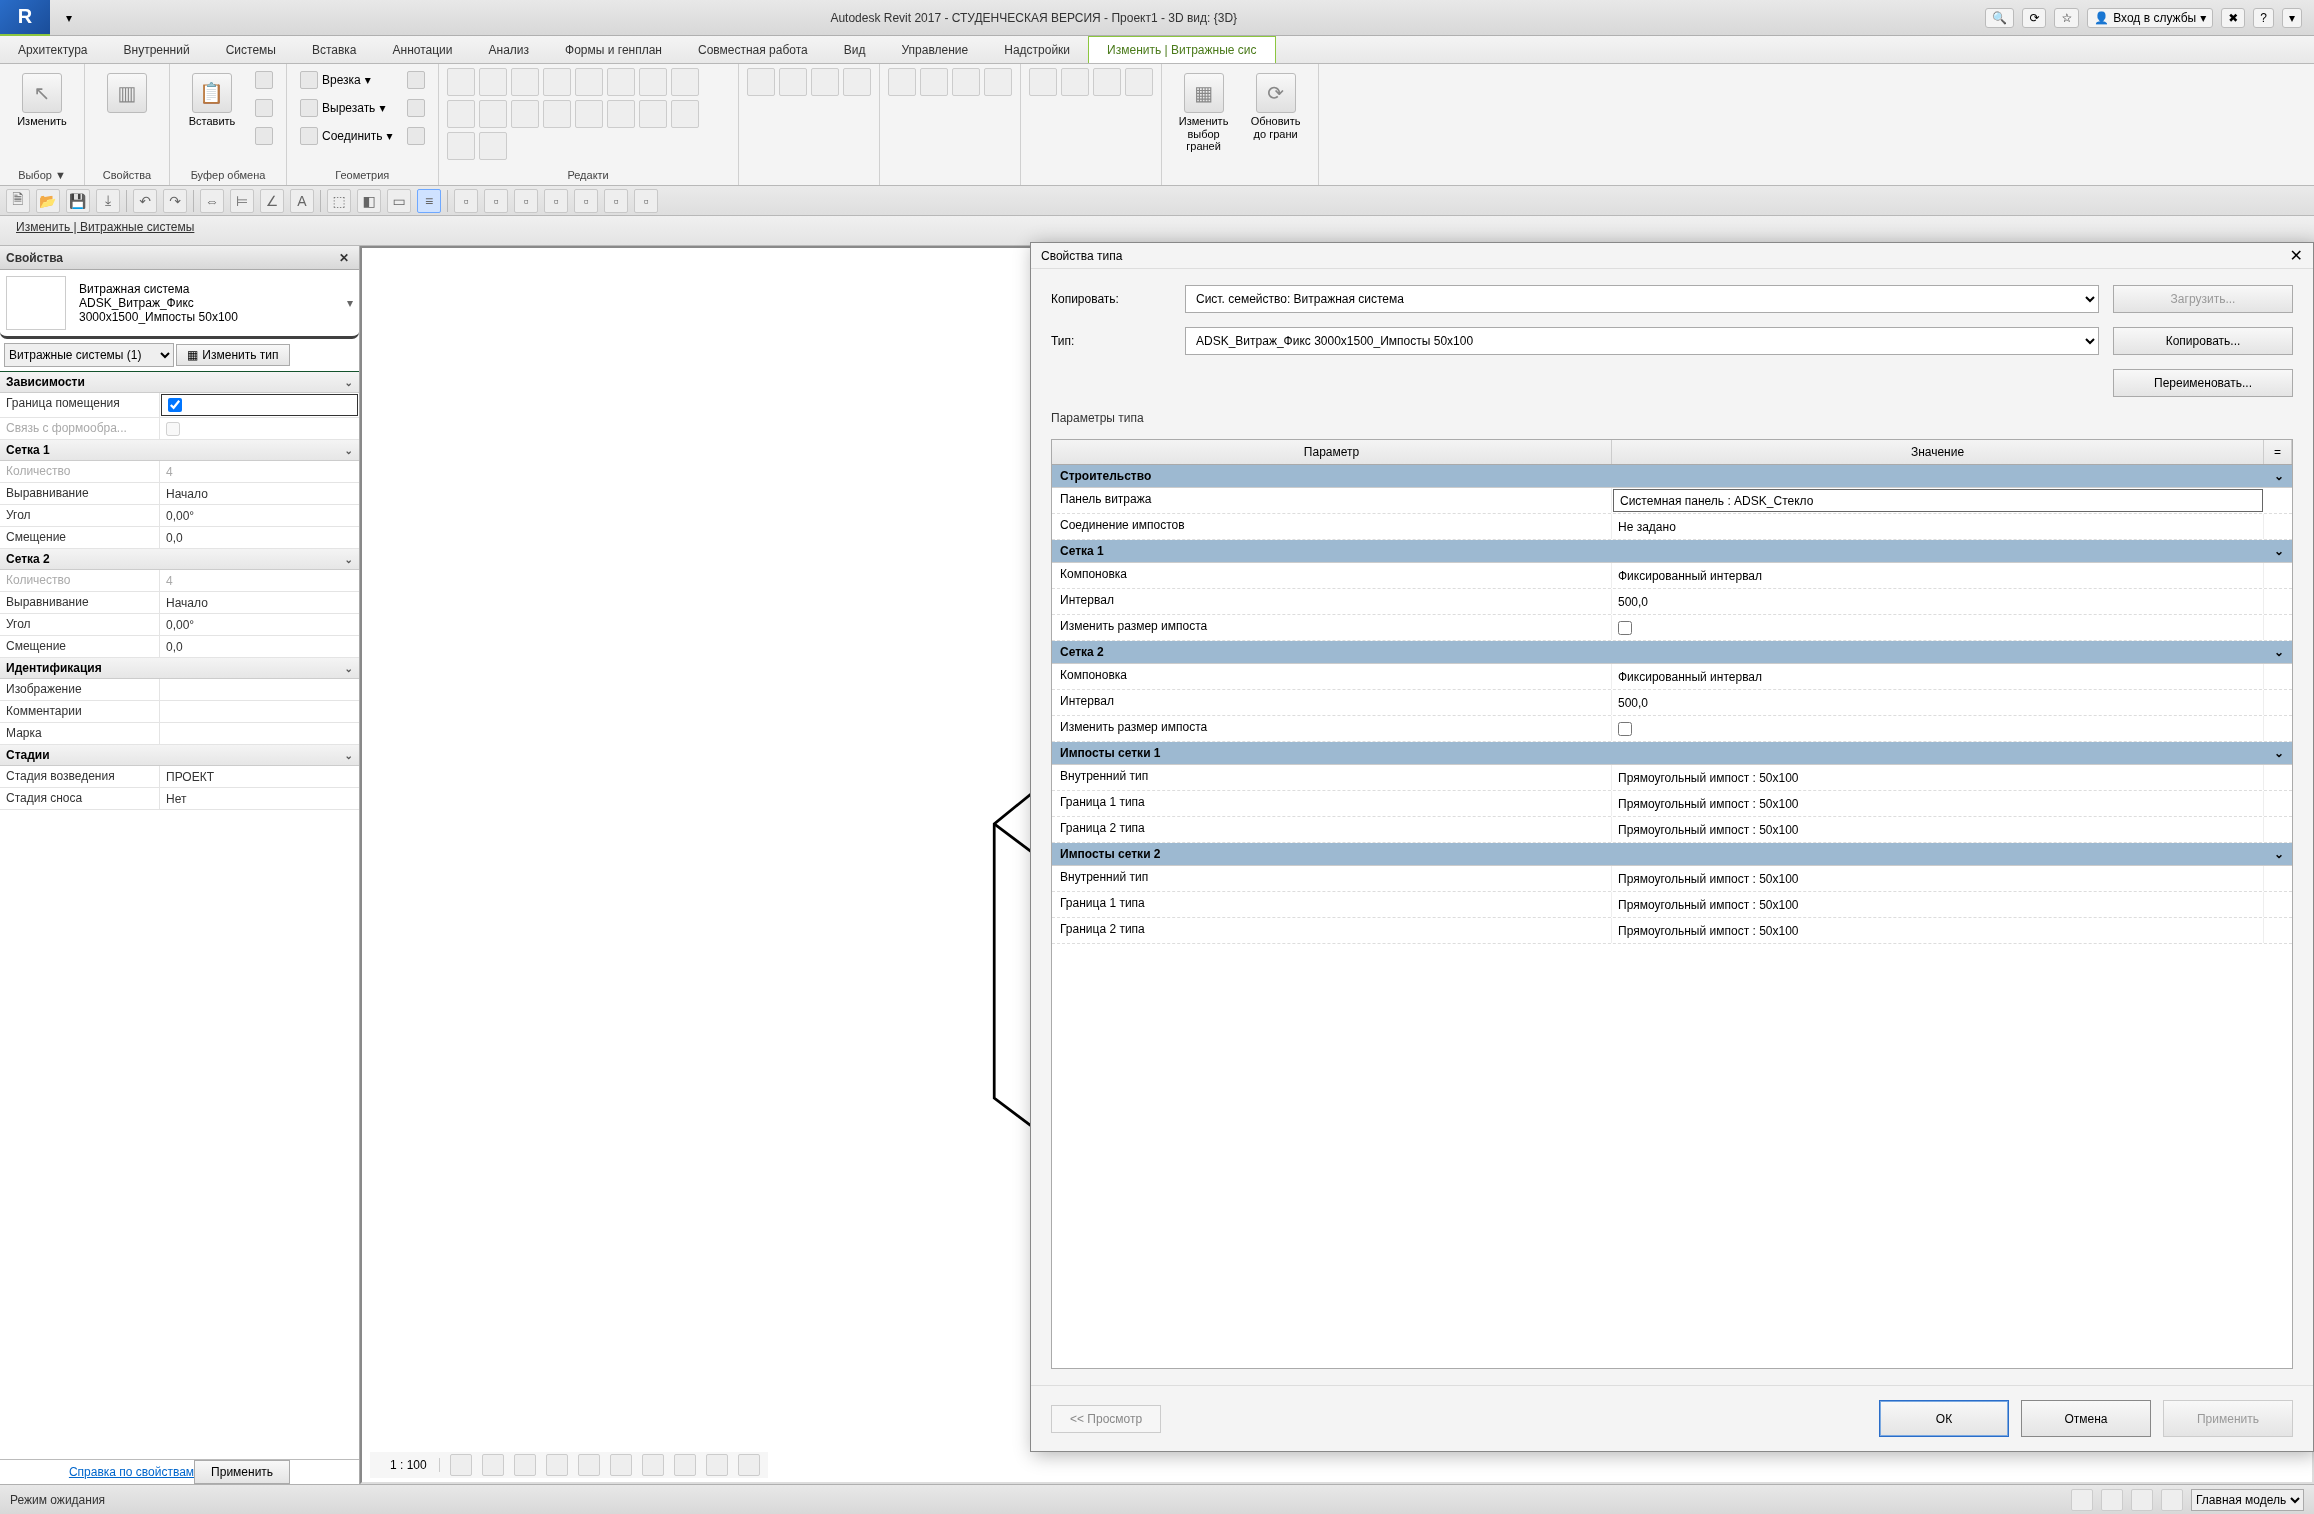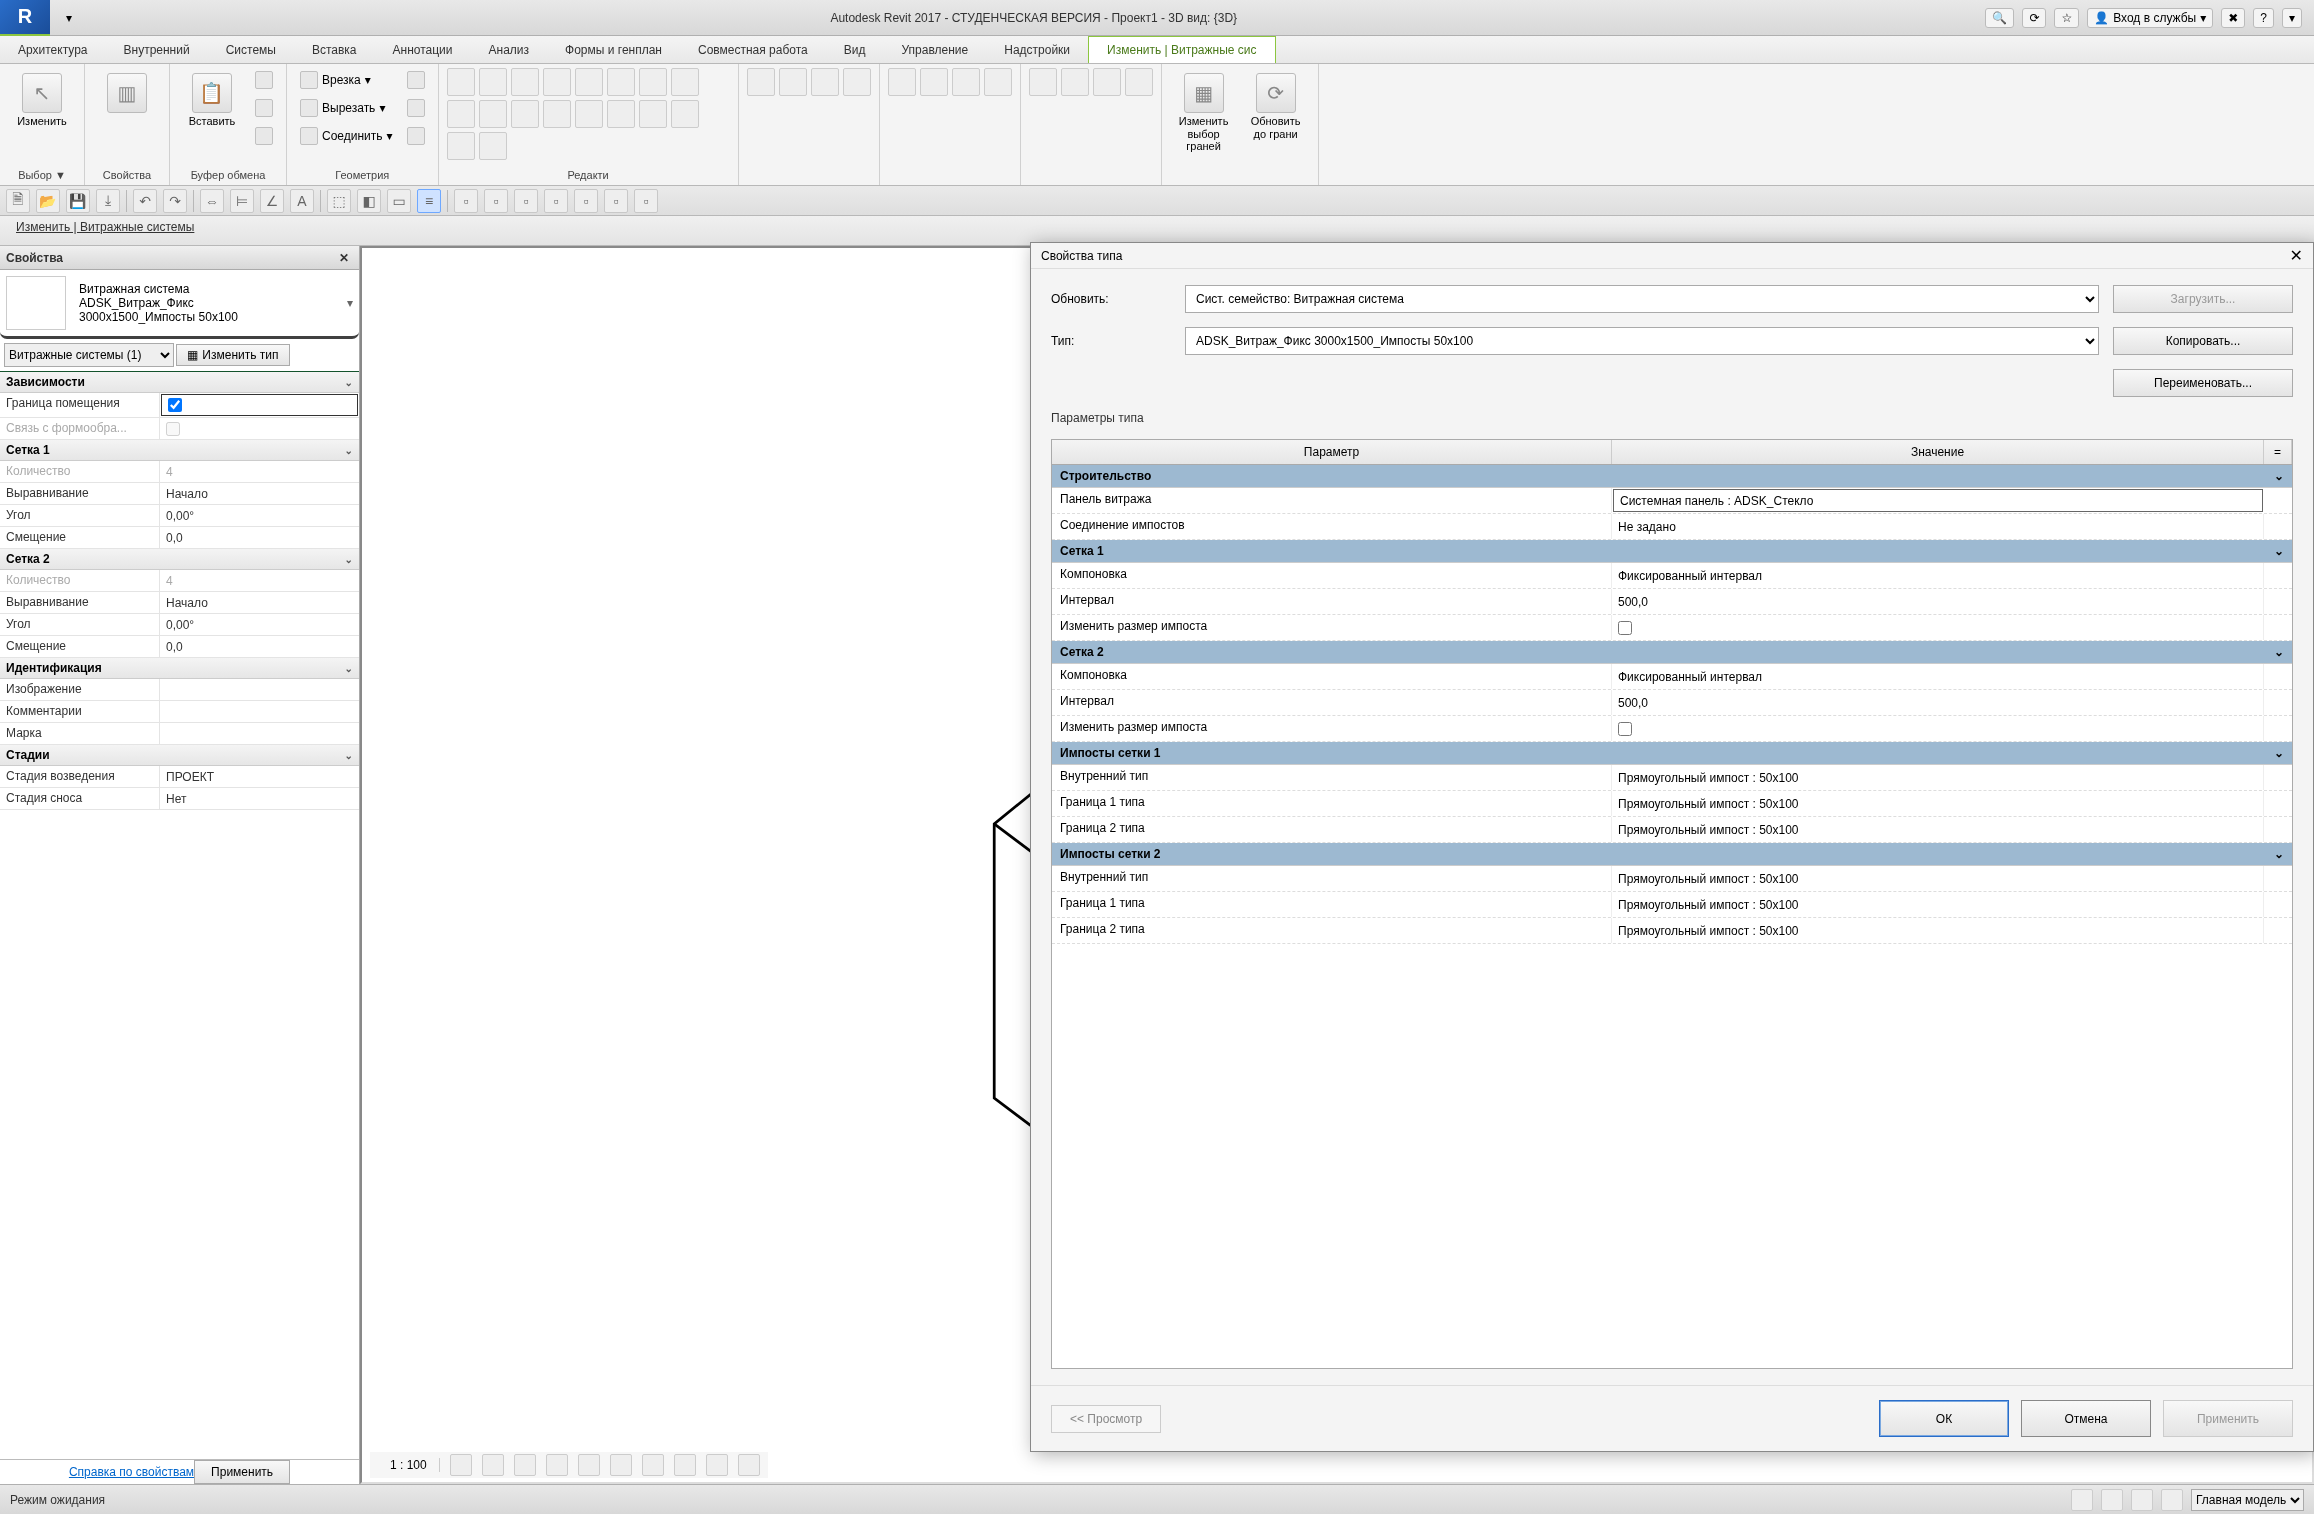--- a/index.html
+++ b/index.html
@@ -441,21 +441,21 @@
   </div>
 </div>
 
 <div class="dialog">
   <div class="dlghdr">
     <span>Свойства типа</span>
     <span class="cx">✕</span>
   </div>
   <div class="dlgbody">
     <div class="frow">
-      <div class="flbl">Обновить:</div>
+      <div class="flbl">Копировать:</div>
       <select><option>Сист. семейство: Витражная система</option></select>
       <button disabled="">Загрузить...</button>
     </div>
     <div class="frow">
       <div class="flbl">Тип:</div>
       <select><option>ADSK_Витраж_Фикс 3000x1500_Импосты 50x100</option></select>
       <button>Копировать...</button>
     </div>
     <div class="frow">
       <div class="spacer"></div>

